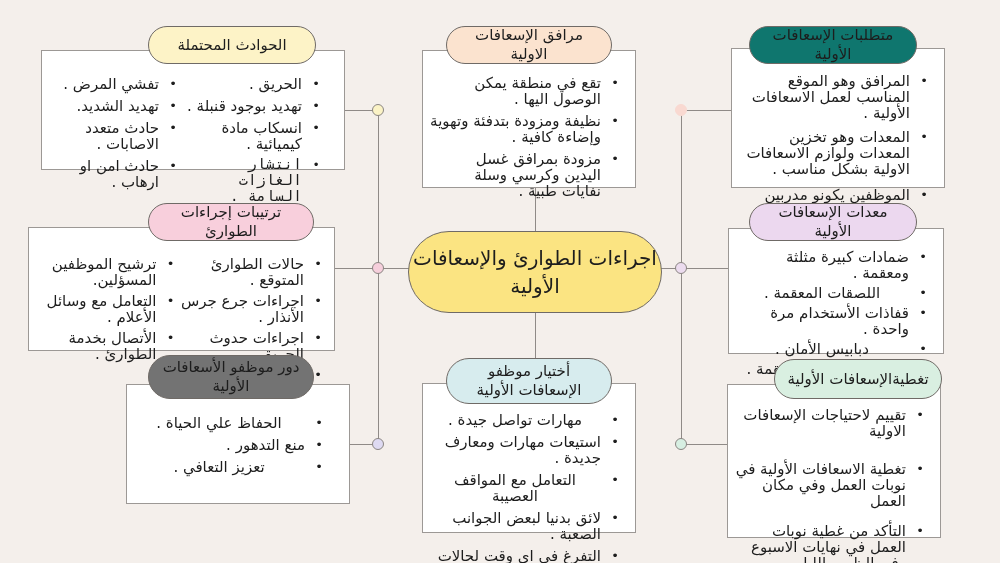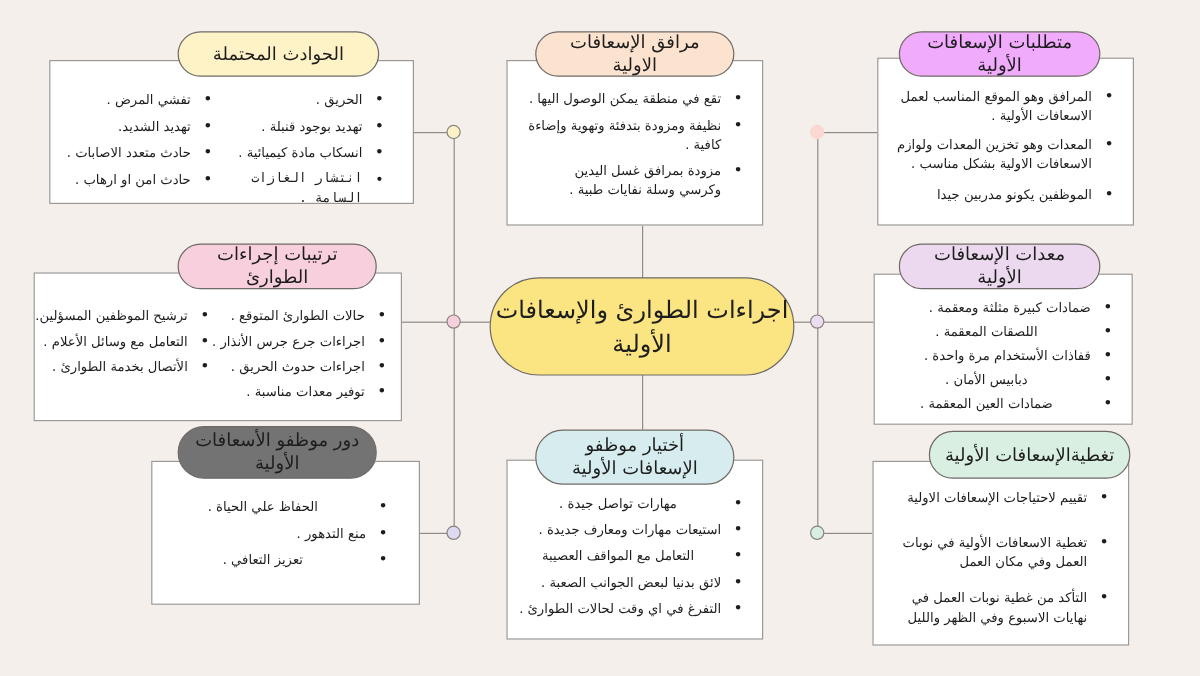--- a/index.html
+++ b/index.html
@@ -23,21 +23,21 @@
   .pill {
     position: absolute; box-sizing: border-box;
     border: 1px solid #6f6a66; border-radius: 26px;
     display: flex; align-items: center; justify-content: center;
     text-align: center; direction: rtl;
     font-size: 15px; line-height: 19px; padding: 0 10px;
     z-index: 3;
   }
   ul.items {
     margin: 0; padding: 0 22px 0 6px; list-style: none;
-    font-size: 11px; line-height: 16px;
+    font-size: 15px; line-height: 16px;
   }
   ul.items li { position: relative; padding-right: 20px; }
   ul.items li::before {
     content: "\2022"; position: absolute; right: 2px; top: 0;
     font-size: 13px;
   }
   .center-node {
     position: absolute; left: 408px; top: 231px; width: 254px; height: 82px;
     background: #fbe482; border: 1px solid #6f6a66; border-radius: 42px;
     box-sizing: border-box; display: flex; align-items: center; justify-content: center;
@@ -103,21 +103,21 @@
   <span>مرافق الإسعافات الاولية</span>
 </div>
 
 <div class="box" style="left:731px;top:48px;width:214px;height:140px;">
   <ul class="items" style="padding-top:24px;padding-right:14px;">
     <li>المرافق وهو الموقع المناسب لعمل الاسعافات الأولية .</li>
     <li style="margin-top:8px;">المعدات وهو تخزين المعدات ولوازم الاسعافات الاولية بشكل مناسب .</li>
     <li style="margin-top:10px;">الموظفين يكونو مدربين جيدا</li>
   </ul>
 </div>
-<div class="pill" style="left:749px;top:26px;width:168px;height:38px;background:#f0abfc;">
+<div class="pill" style="left:749px;top:26px;width:168px;height:38px;background:#0f766e;">
   <span>متطلبات الإسعافات الأولية</span>
 </div>
 
 <div class="box" style="left:28px;top:227px;width:307px;height:124px;">
   <div class="twocol" style="padding-top:28px;">
     <ul class="items" style="width:150px;padding-right:10px;">
       <li>حالات الطوارئ المتوقع .</li>
       <li style="margin-top:5px;">اجراءات جرع جرس الأنذار .</li>
       <li style="margin-top:5px;">اجراءات حدوث الحريق .</li>
       <li style="margin-top:5px;">توفير معدات مناسبة .</li>

